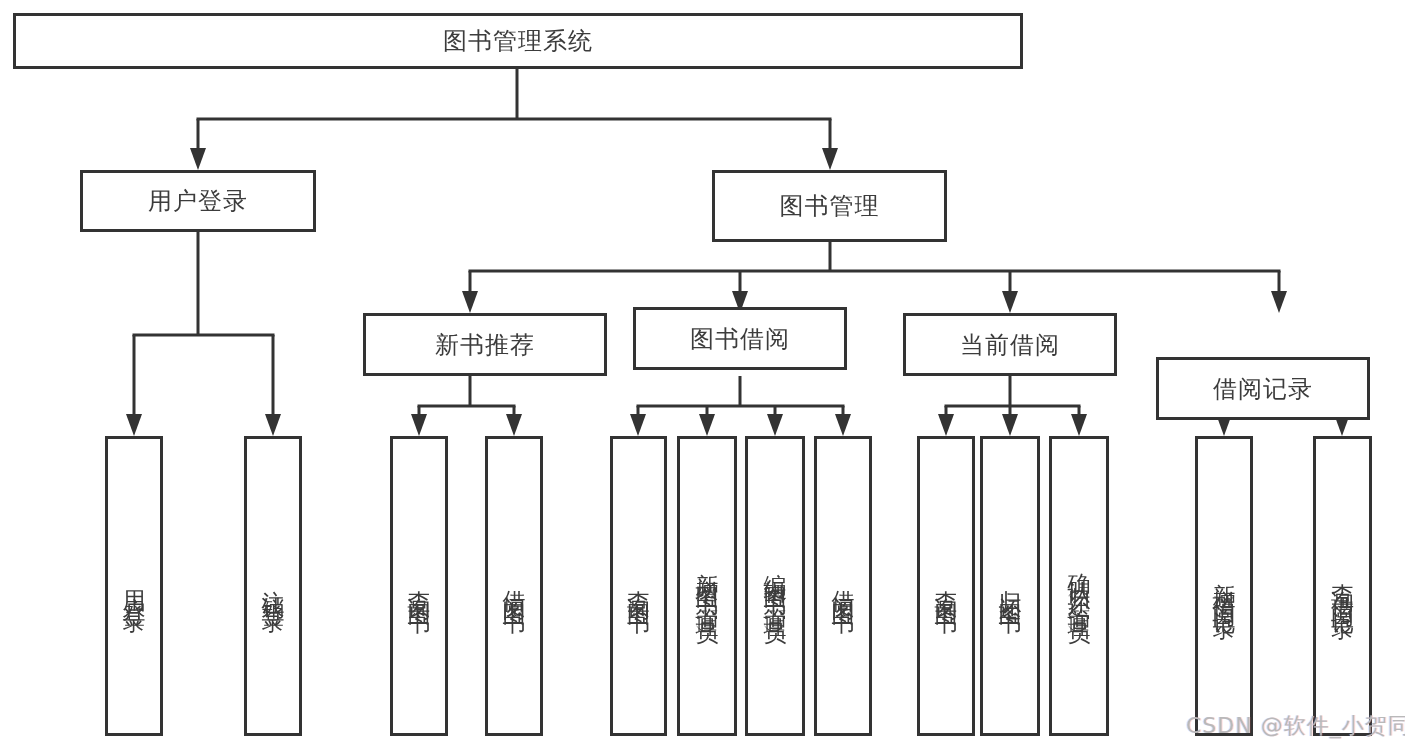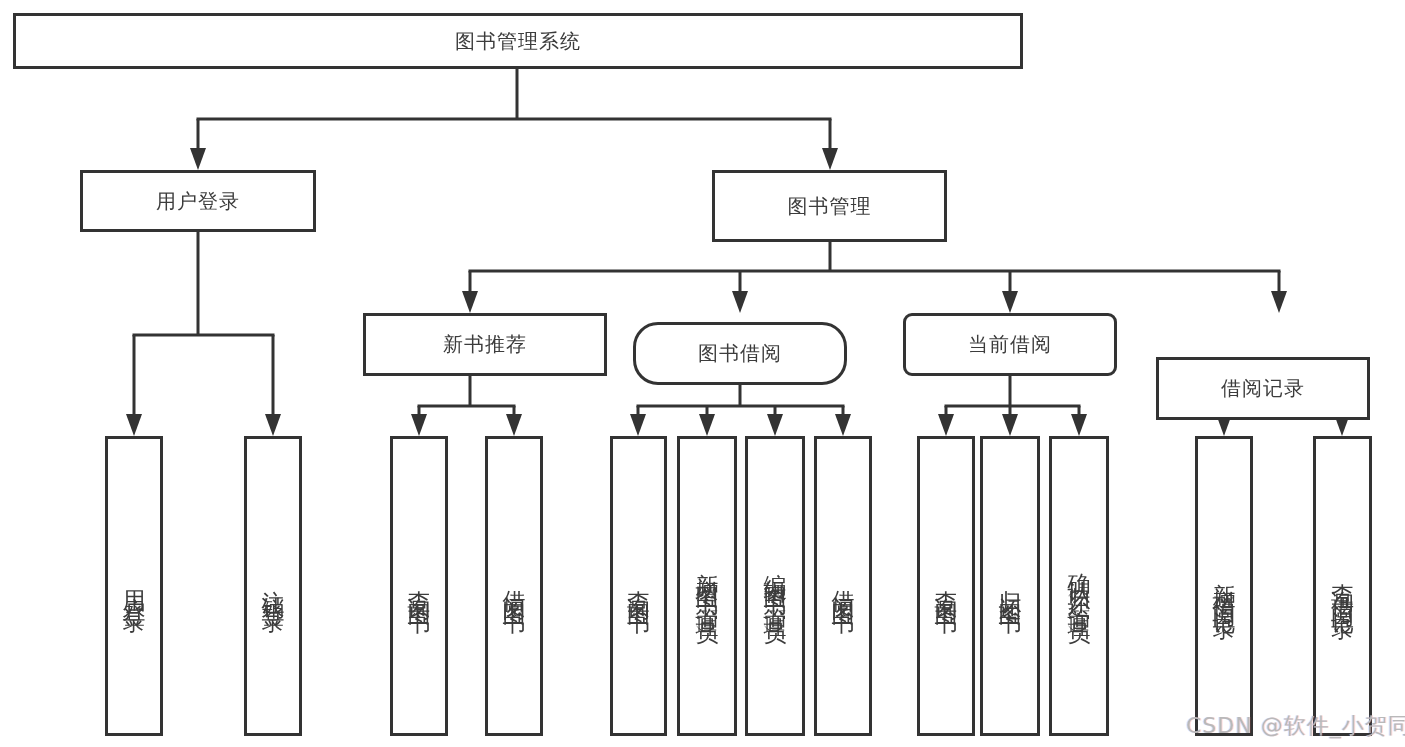--- a/index.html
+++ b/index.html
@@ -18,21 +18,21 @@
   }
   .box {
     position: absolute;
     box-sizing: border-box;
     background: #ffffff;
     border: 3px solid #333333;
     color: #3c3c3c;
     display: flex;
     align-items: center;
     justify-content: center;
-    font-size: 20px;
+    font-size: 24px;
     letter-spacing: 1px;
     white-space: nowrap;
   }
   .vbox {
     position: absolute;
     box-sizing: border-box;
     background: #ffffff;
     border: 3px solid #333333;
     color: #3c3c3c;
     display: flex;
@@ -140,22 +140,22 @@
       <polygon points="1334,414 1350,414 1342,436"></polygon>
     </g>
   </svg>
 
   <div class="box" style="left:13px; top:13px; width:1010px; height:56px;">图书管理系统</div>
 
   <div class="box" style="left:80px; top:170px; width:236px; height:62px;">用户登录</div>
   <div class="box" style="left:712px; top:170px; width:235px; height:72px;">图书管理</div>
 
   <div class="box" style="left:363px; top:313px; width:244px; height:63px;">新书推荐</div>
-  <div class="box" style="left:633px; top:322px; width:214px; height:63px;border-radius:25px;">图书借阅</div>
-  <div class="box" style="left:903px; top:313px; width:214px; height:63px;border-radius:9px;">当前借阅</div>
+  <div class="box" style="left:633px; top:307px; width:214px; height:63px;">图书借阅</div>
+  <div class="box" style="left:903px; top:313px; width:214px; height:63px;">当前借阅</div>
   <div class="box" style="left:1156px; top:313px; width:214px; height:63px;margin-top:44px;">借阅记录</div>
 
   <div class="vbox" style="left:105px; top:436px; width:58px; height:300px;">
     <span class="vtext">用户登录</span>
   </div>
   <div class="vbox" style="left:244px; top:436px; width:58px; height:300px;">
     <span class="vtext">注销登录</span>
   </div>
 
   <div class="vbox" style="left:390px; top:436px; width:58px; height:300px;">

